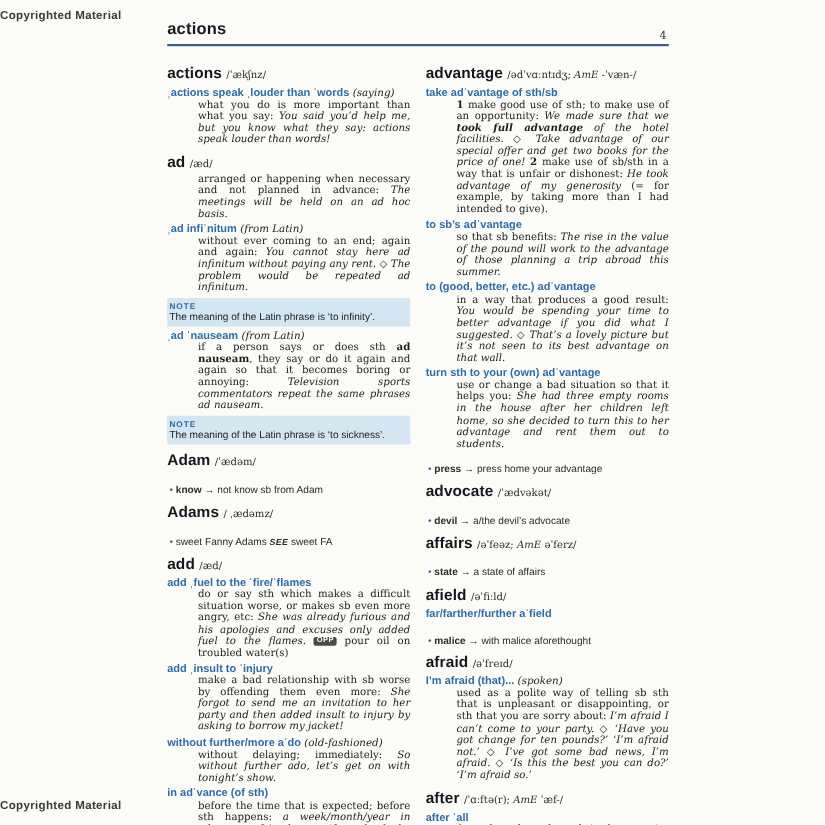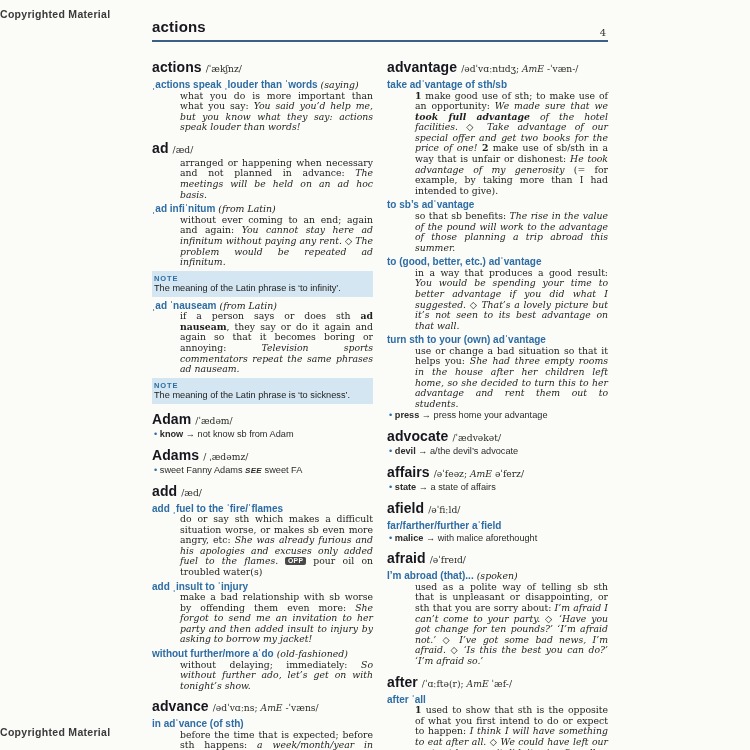--- a/index.html
+++ b/index.html
@@ -26,21 +26,21 @@
   .seg-b{font-weight:bold;}
   .seg-bi{font-weight:bold;font-style:italic;}
   .seg-sc{font-weight:bold;font-size:8px;letter-spacing:.3px;font-style:italic;}
   .opp-badge{display:inline-block;background:var(--opp-badge-bg,#4a4a4a);color:#fff;
     font:bold 6.8px "Liberation Sans",sans-serif;padding:0 2.5px 1px;border-radius:2px;
     vertical-align:1px;letter-spacing:.4px;}
   .note{margin:3px 0;background:var(--note-bg,#d3e6f1);padding:3px 2px 4px;}
   .note-label{display:block;font:bold 7.5px "Liberation Sans",sans-serif;
     color:var(--accent-blue,#2e6da4);letter-spacing:.9px;}
   .note-text{font:9.2px "Liberation Sans",sans-serif;color:#1c1c1c;}
-  .xref{margin:1px 0 1px 2px;font:9.2px/1.18 "Liberation Sans",sans-serif;color:#2b2b2b;
+  .xref{margin:12px 0 1px 2px;font:9.2px/1.18 "Liberation Sans",sans-serif;color:#2b2b2b;
     padding-left:8px;text-indent:-8px;}
   .xref::before{content:'\2022  ';color:var(--accent-blue,#2e6da4);}
 </style>
 </head>
 <body>
 
 <div class="canvas">
   <div class="copyright top">Copyrighted Material</div>
   <div class="headrow">
     <span class="running-head">actions</span>
@@ -69,21 +69,20 @@
         <div class="xref"><span class="seg-b">know</span><span class="seg-r"> → not know sb from Adam</span></div>
         <div class="hw"><span class="hw-word">Adams</span><span class="hw-phon"><span class="seg-r">/ ˌædəmz/</span></span></div>
         <div class="xref"><span class="seg-r">sweet Fanny Adams </span><span class="seg-sc">SEE</span><span class="seg-r"> sweet FA</span></div>
         <div class="hw"><span class="hw-word">add</span><span class="hw-phon"><span class="seg-r">/æd/</span></span></div>
         <div class="ph"><span class="ph-text">add ˌfuel to the ˈfire/ˈflames</span></div>
         <div class="def"><span class="seg-r">do or say sth which makes a difficult situation worse, or makes sb even more angry, etc: </span><span class="seg-i">She was already furious and his apologies and excuses only added fuel to the flames. </span><span class="opp-badge">OPP</span><span class="seg-r"> pour oil on troubled water(s)</span></div>
         <div class="ph"><span class="ph-text">add ˌinsult to ˈinjury</span></div>
         <div class="def"><span class="seg-r">make a bad relationship with sb worse by offending them even more: </span><span class="seg-i">She forgot to send me an invitation to her party and then added insult to injury by asking to borrow my jacket!</span></div>
         <div class="ph"><span class="ph-text">without further/more aˈdo</span><span class="suffix">(old-fashioned)</span></div>
         <div class="def"><span class="seg-r">without delaying; immediately: </span><span class="seg-i">So without further ado, let’s get on with tonight’s show.</span></div>
-        <div class="hw"><span class="hw-word">advance</span><span class="hw-phon"><span class="seg-r">/ədˈvɑːns; </span><span class="seg-i">AmE</span><span class="seg-r"> -ˈvæns/</span></span></div>
         <div class="ph"><span class="ph-text">in adˈvance (of sth)</span></div>
         <div class="def"><span class="seg-r">before the time that is expected; before sth happens: </span><span class="seg-i">a week/month/year in advance ◇ It’s cheaper if you book the tickets in advance. ◇ People were evacuated from the coastal regions in advance of the hurricane. </span><span class="seg-r"> in the wake of sb/sth</span></div>
       </div>
     <div class="col">
         <div class="hw"><span class="hw-word">advantage</span><span class="hw-phon"><span class="seg-r">/ədˈvɑːntɪdʒ; </span><span class="seg-i">AmE</span><span class="seg-r"> -ˈvæn-/</span></span></div>
         <div class="ph"><span class="ph-text">take adˈvantage of sth/sb</span></div>
         <div class="def"><span class="seg-b">1</span><span class="seg-r"> make good use of sth; to make use of an opportunity: </span><span class="seg-i">We made sure that we </span><span class="seg-bi">took full advantage</span><span class="seg-i"> of the hotel facilities. ◇ Take advantage of our special offer and get two books for the price of one!</span><span class="seg-r"> </span><span class="seg-b">2</span><span class="seg-r"> make use of sb/sth in a way that is unfair or dishonest: </span><span class="seg-i">He took advantage of my generosity</span><span class="seg-r"> (= for example, by taking more than I had intended to give).</span></div>
         <div class="ph"><span class="ph-text">to sb’s adˈvantage</span></div>
         <div class="def"><span class="seg-r">so that sb benefits: </span><span class="seg-i">The rise in the value of the pound will work to the advantage of those planning a trip abroad this summer.</span></div>
         <div class="ph"><span class="ph-text">to (good, better, etc.) adˈvantage</span></div>
@@ -92,21 +91,21 @@
         <div class="def"><span class="seg-r">use or change a bad situation so that it helps you: </span><span class="seg-i">She had three empty rooms in the house after her children left home, so she decided to turn this to her advantage and rent them out to students.</span></div>
         <div class="xref"><span class="seg-b">press</span><span class="seg-r"> → press home your advantage</span></div>
         <div class="hw"><span class="hw-word">advocate</span><span class="hw-phon"><span class="seg-r">/ˈædvəkət/</span></span></div>
         <div class="xref"><span class="seg-b">devil</span><span class="seg-r"> → a/the devil’s advocate</span></div>
         <div class="hw"><span class="hw-word">affairs</span><span class="hw-phon"><span class="seg-r">/əˈfeəz; </span><span class="seg-i">AmE</span><span class="seg-r"> əˈferz/</span></span></div>
         <div class="xref"><span class="seg-b">state</span><span class="seg-r"> → a state of affairs</span></div>
         <div class="hw"><span class="hw-word">afield</span><span class="hw-phon"><span class="seg-r">/əˈfiːld/</span></span></div>
         <div class="ph"><span class="ph-text">far/farther/further aˈfield</span></div>
         <div class="xref"><span class="seg-b">malice</span><span class="seg-r"> → with malice aforethought</span></div>
         <div class="hw"><span class="hw-word">afraid</span><span class="hw-phon"><span class="seg-r">/əˈfreɪd/</span></span></div>
-        <div class="ph"><span class="ph-text">I’m abroad (that)...</span><span class="suffix">(spoken)</span></div>
+        <div class="ph"><span class="ph-text">I’m afraid (that)...</span><span class="suffix">(spoken)</span></div>
         <div class="def"><span class="seg-r">used as a polite way of telling sb sth that is unpleasant or disappointing, or sth that you are sorry about: </span><span class="seg-i">I’m afraid I can’t come to your party. ◇ ‘Have you got change for ten pounds?’ ‘I’m afraid not.’ ◇ I’ve got some bad news, I’m afraid. ◇ ‘Is this the best you can do?’ ‘I’m afraid so.’</span></div>
         <div class="hw"><span class="hw-word">after</span><span class="hw-phon"><span class="seg-r">/ˈɑːftə(r); </span><span class="seg-i">AmE</span><span class="seg-r"> ˈæf-/</span></span></div>
         <div class="ph"><span class="ph-text">after ˈall</span></div>
         <div class="def"><span class="seg-b">1</span><span class="seg-r"> used to show that sth is the opposite of what you first intend to do or expect to happen: </span><span class="seg-i">I think I will have something to eat after all. ◇ We could have left our coats at home — it didn’t rain after all.</span></div>
       </div>
   </div>
   <div class="copyright bottom">Copyrighted Material</div>
 </div>
 
 </body></html>

